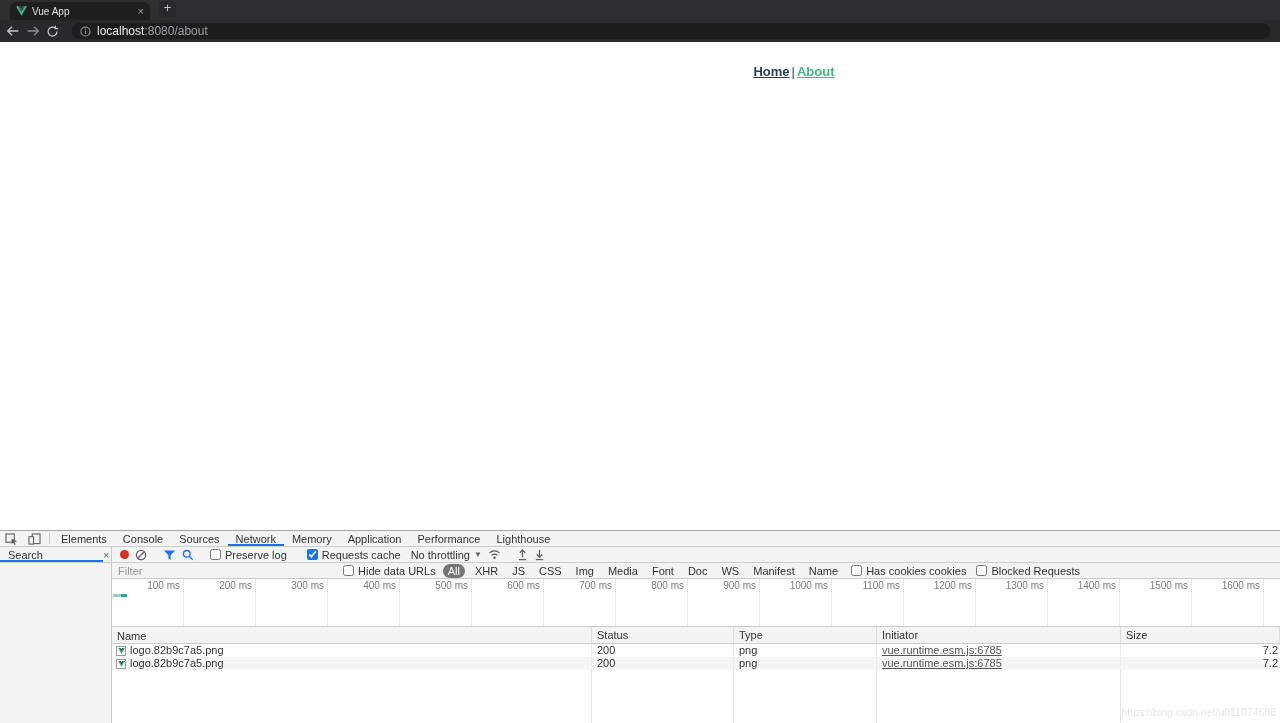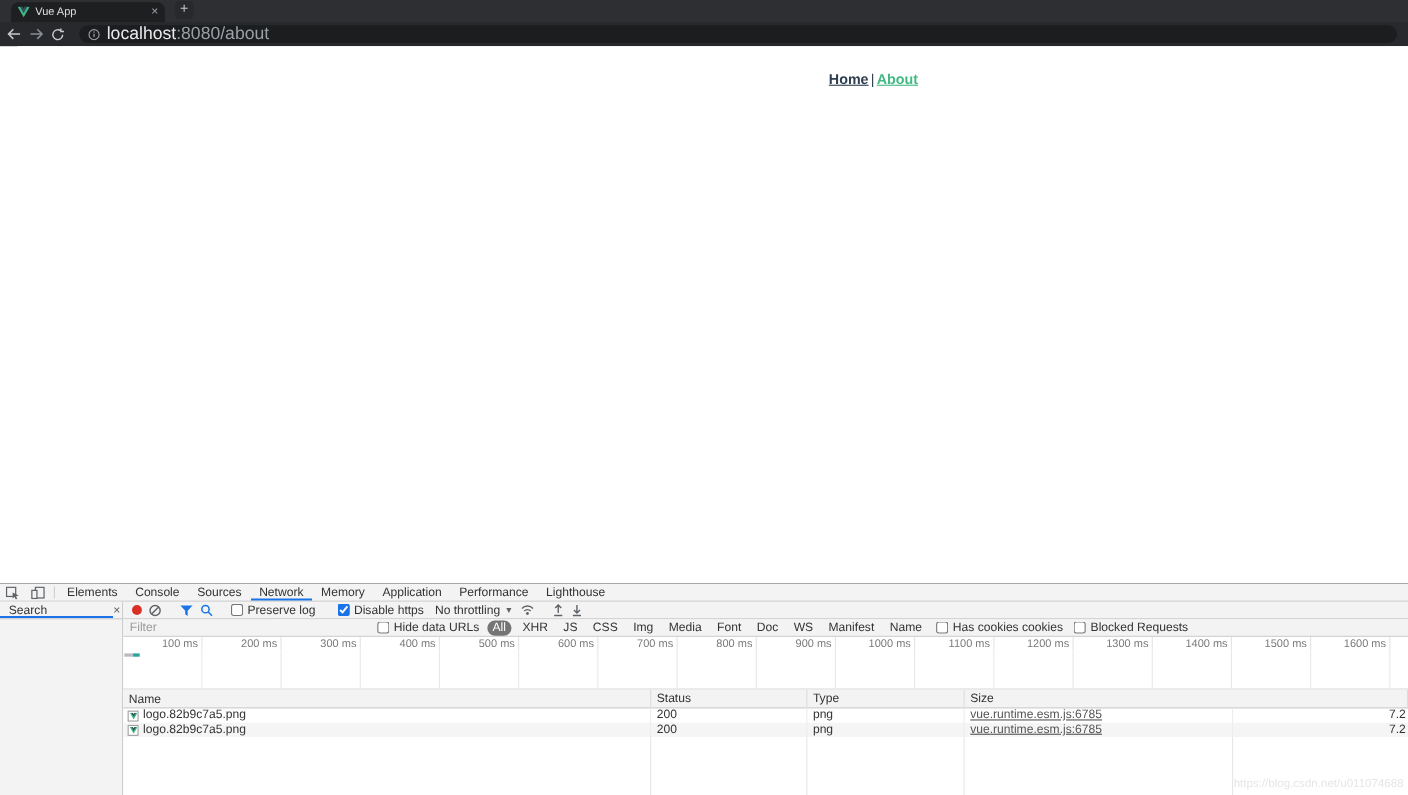--- a/index.html
+++ b/index.html
@@ -14,21 +14,21 @@
     margin-left:10px; width:140px; height:18px; background:#1d1f21;
     border-radius:7px 7px 0 0; display:flex; align-items:center; padding:0 6px;
   }
   .tab-title { flex:1; color:#dfe1e4; font-size:10px; margin-left:5px; white-space:nowrap; overflow:hidden; }
   .tab-close { color:#9aa0a6; font-size:11px; line-height:11px; cursor:default; }
   .newtab { color:#c3c6c9; font-size:13px; line-height:13px; margin:0 0 3px 9px; width:17px; height:16px; text-align:center; border-radius:4px; background:#27292c; }
   .toolbar { height:22px; background:#27292c; display:flex; align-items:center; padding:0 6px; }
   .navbtn { width:20px; text-align:center; }
   .urlbar {
     flex:1; height:16px; margin:0 4px 0 6px; background:#1b1d1f; border-radius:8px;
-    display:flex; align-items:center; padding:0 8px; font-size:16px; color:#9aa0a6;
+    display:flex; align-items:center; padding:0 8px; font-size:12px; color:#9aa0a6;
   }
   .url-host { color:#e8eaed; margin-left:6px; }
   .url-rest { color:#9aa0a6; }
   
   .page { position:absolute; top:42px; left:16px; width:1280px; height:488px; background:#fff; }
   .page-inner { margin-left:276px; width:1004px; text-align:center; }
   .nav { padding-top:22px; font-size:13px; font-weight:bold; color:#2c3e50; }
   .nav a { text-decoration:underline; cursor:pointer; }
   .nav .home { color:#2c3e50; }
   .nav .sep { font-weight:normal; color:#2c3e50; padding:0 2px; }
@@ -225,21 +225,21 @@
             <svg width="12" height="12" viewBox="0 0 13 13">
                 <circle cx="5.2" cy="5.2" r="3.6" fill="none" stroke="#1a73e8" stroke-width="1.5"></circle>
                 <line x1="8" y1="8" x2="11.6" y2="11.6" stroke="#1a73e8" stroke-width="1.5"></line>
               </svg>
           </span>
           <span class="dt-sep gap"></span>
           <input type="checkbox" class="cb" style="">
           <span class="lbl">Preserve log</span>
           <span class="dt-sep gap"></span>
           <input type="checkbox" class="cb" checked="" style="">
-          <span class="lbl">Disable https</span>
+          <span class="lbl">Requests cache</span>
           <span class="gap">No throttling</span>
           <span class="caret">▼</span>
           <span class="gap">
             <svg width="13" height="11" viewBox="0 0 14 12">
                 <path d="M1.5 4.5 A7.5 7.5 0 0 1 12.5 4.5" fill="none" stroke="#5f6368" stroke-width="1.3"></path>
                 <path d="M3.8 7 A4.5 4.5 0 0 1 10.2 7" fill="none" stroke="#5f6368" stroke-width="1.3"></path>
                 <circle cx="7" cy="9.5" r="1.4" fill="#5f6368"></circle>
               </svg>
           </span>
           <span class="dt-sep gap"></span>
@@ -350,20 +350,21 @@
             <span class="wait"></span>
               <span class="recv"></span>
           </div>
         </div>
 
         <div class="table-area">
           <div class="tbl-head">
             <div class="cell c-name">Name</div>
             <div class="cell c-status">Status</div>
             <div class="cell c-type">Type</div>
+            <div class="cell c-init">Initiator</div>
             <div class="cell c-size" style="text-align:left;padding-left:5px;">Size</div>
           </div>
           <div class="row">
               <div class="cell c-name">
                 <span class="filethumb">
                   <svg width="7" height="6" viewBox="0 0 261 226">
                     <path fill="#41B883" d="M161 0l-30 52L100 0H0l131 226L261 0z"></path>
                     <path fill="#34495E" d="M161 0l-30 52L100 0H52l79 136L209 0z"></path>
                   </svg>
                 </span>

